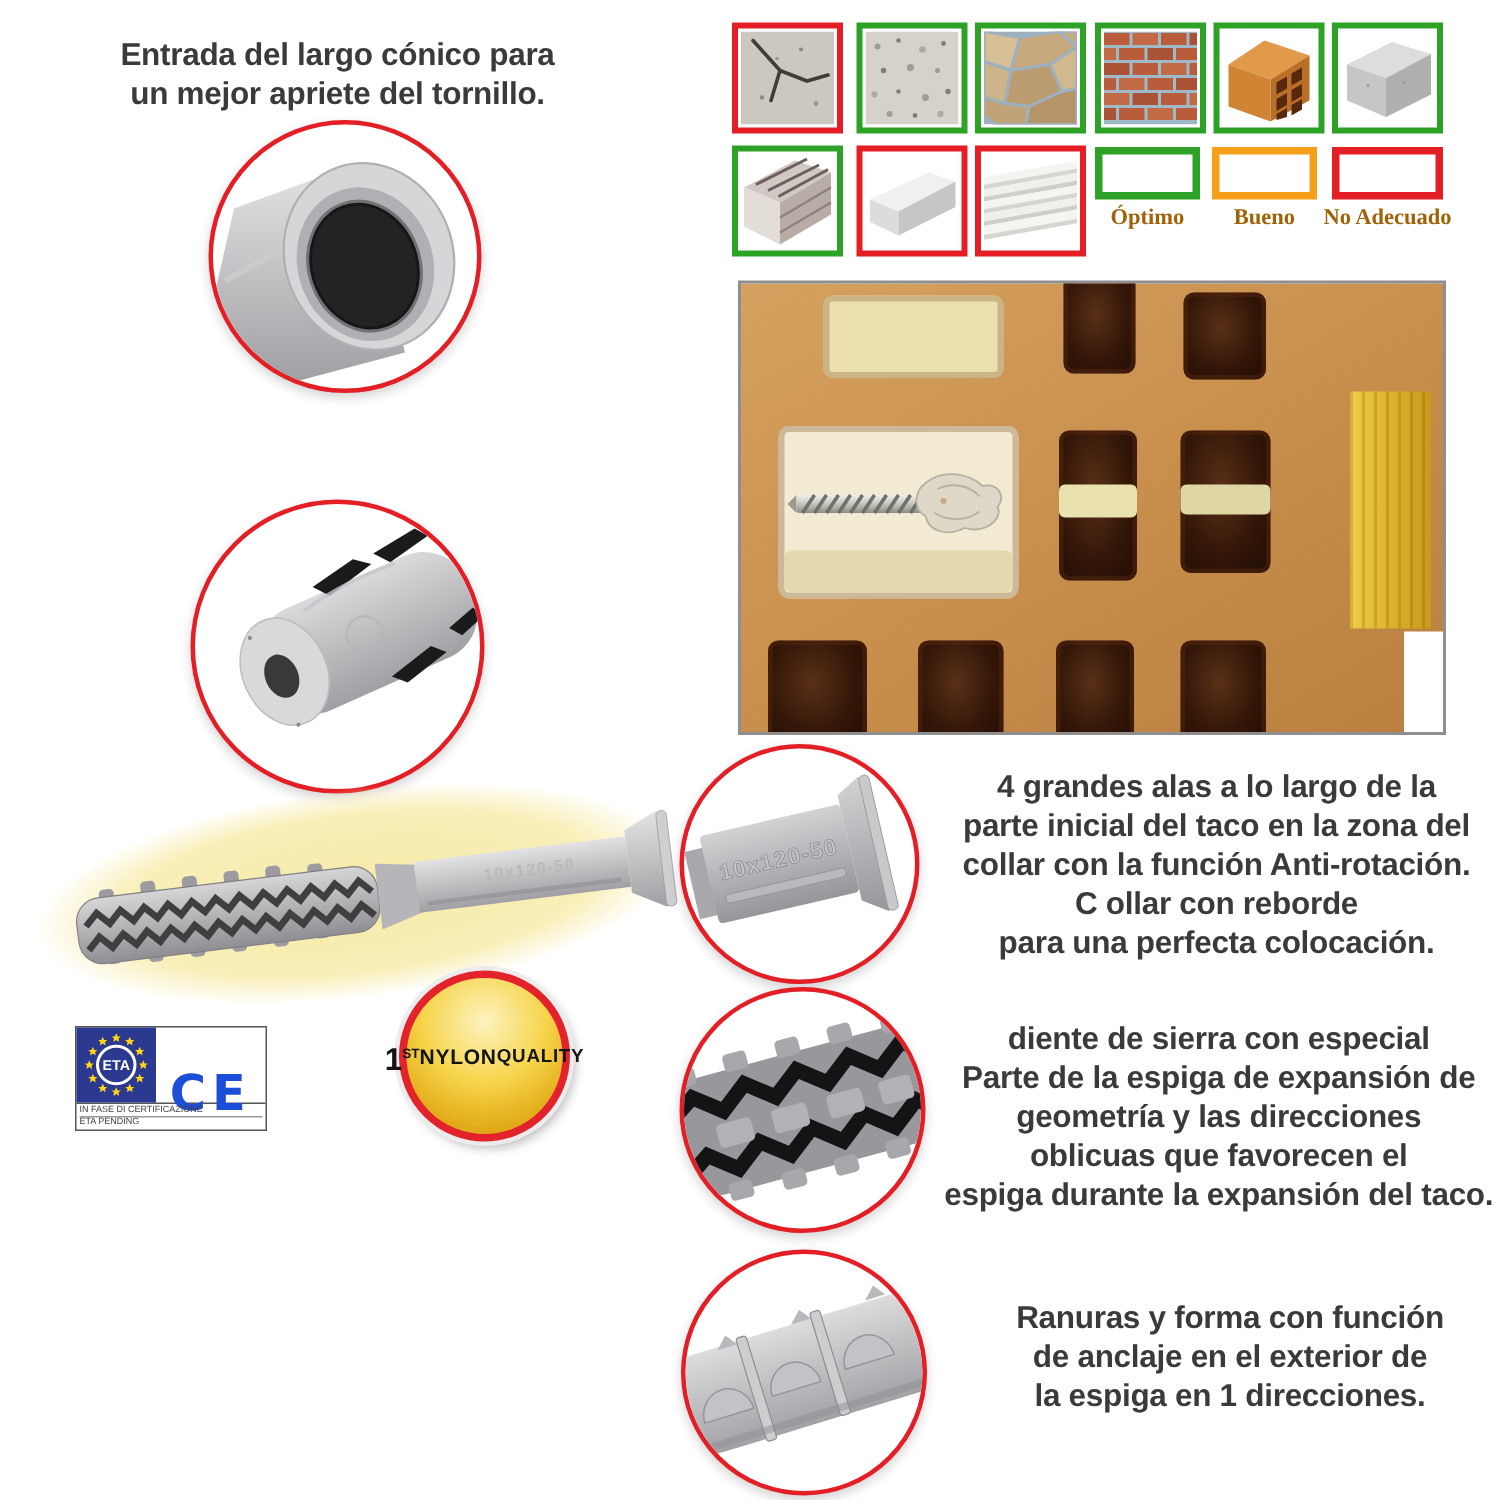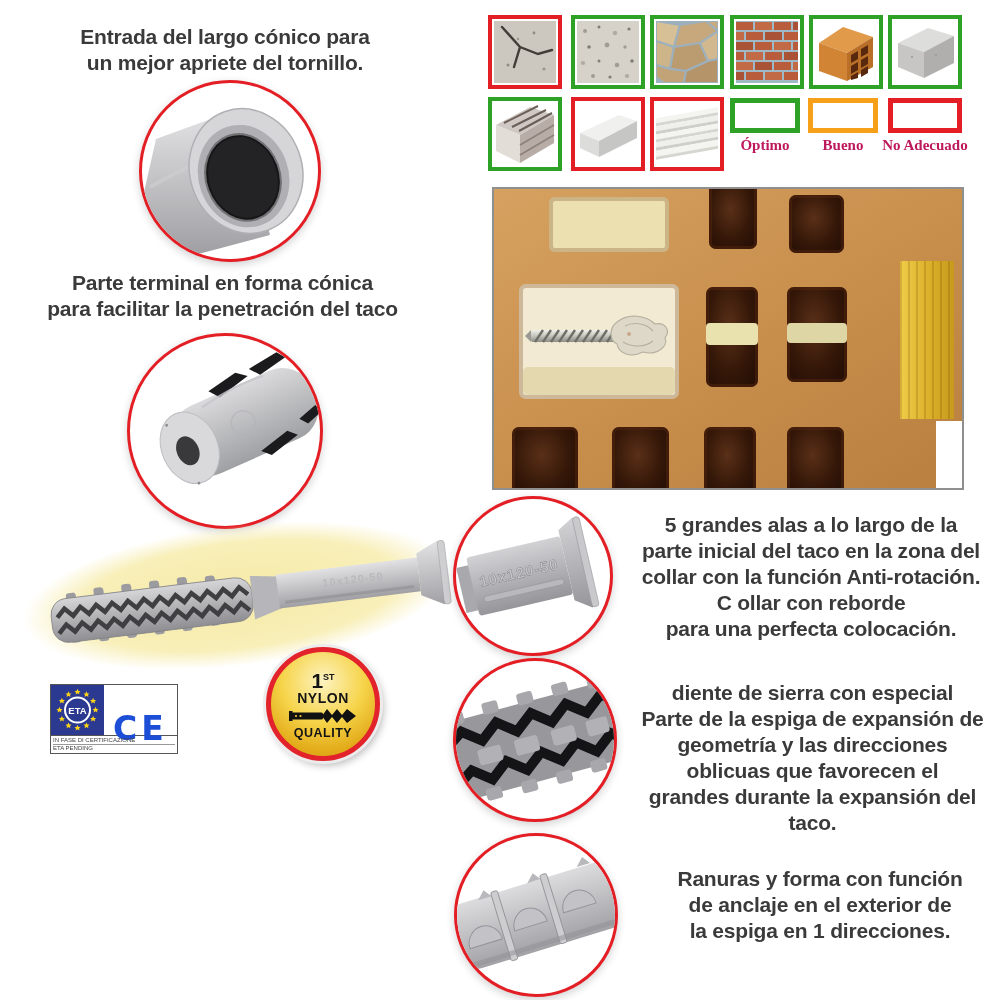--- a/index.html
+++ b/index.html
@@ -9,21 +9,21 @@
   .callout{position:absolute;text-align:center;font-weight:700;color:#3a3a3a;
            font-size:21px;line-height:26px;letter-spacing:-0.2px;}
   .detail{position:absolute;border-radius:50%;border:3px solid #e31e24;background:#fff;
           overflow:hidden;box-shadow:0 3px 8px rgba(0,0,0,.18), inset 0 0 0 2px #fff;}
   .detail svg{display:block;width:100%;height:100%;}
   .tile{position:absolute;width:74px;height:74px;box-sizing:border-box;border:4px solid #2ea227;
         background:#fff;padding:2px;}
   .tile svg{display:block;width:62px;height:62px;}
   .swatch{position:absolute;width:70px;height:35px;box-sizing:border-box;border:5px solid #2ea227;background:#fff;}
   .legend-label{position:absolute;text-align:center;font-family:"Liberation Serif","DejaVu Serif",serif;
-                font-weight:700;font-size:15px;color:#be185d;}
+                font-weight:700;font-size:15px;color:#a16207;}
   .photo{position:absolute;left:492px;top:187px;width:472px;height:303px;box-sizing:border-box;
          border:2px solid #8f8f8f;background:linear-gradient(150deg,#d6a160 0%,#c78d4b 55%,#b87f3f 100%);overflow:hidden;}
   .hole{position:absolute;border-radius:7px;
         background:radial-gradient(ellipse at 45% 40%, #5a3018 0%, #341708 55%, #200c04 100%);
         box-shadow:inset 0 0 0 3px rgba(90,40,15,.45);}
   .cream{position:absolute;border-radius:6px;background:#ece0b0;box-shadow:inset 0 0 0 4px rgba(120,70,25,.28);}
   .rod{position:absolute;left:0;right:0;background:#e9e2ae;border-radius:4px;}
   .wood{position:absolute;left:406px;top:72px;width:54px;height:158px;
         background:repeating-linear-gradient(90deg, rgba(110,75,0,.22) 0 2px, rgba(0,0,0,0) 2px 8px),
                    linear-gradient(90deg,#f0cc49,#d9ad27 60%,#c79a1d);}
@@ -32,21 +32,21 @@
   .cert-eu{width:53px;background:#2b3990;position:relative;}
   .cert-ce{flex:1;display:flex;align-items:center;justify-content:center;
            font-family:"DejaVu Sans",sans-serif;font-weight:700;font-size:33px;letter-spacing:4px;color:#1d4ed8;margin-top:37px;}
   .cert-bottom{border-top:1px solid #555;font-size:6px;line-height:7px;color:#444;padding:1px 2px;
                font-family:"Liberation Sans",sans-serif;}
   .cert-bottom .l2{border-top:1px solid #999;}
   .badge{position:absolute;left:266px;top:647px;width:114px;height:114px;border-radius:50%;
          border:5px solid #e3232b;box-sizing:border-box;
          background:radial-gradient(circle at 50% 28%, #fdf3c0 0%, #f6d44a 45%, #e2aa18 78%, #caa41a 100%);
          box-shadow:0 0 0 3px #ececec, 3px 4px 8px rgba(0,0,0,.3);
-         display:flex;flex-direction:column;align-items:center;justify-content:center;color:#141414;}
+         display:flex;flex-direction:row;align-items:center;justify-content:center;color:#141414;}
   .badge .rank{font-size:21px;font-weight:700;line-height:18px;}
   .badge .rank sup{font-size:9px;}
   .badge .nylon{font-size:14px;font-weight:700;letter-spacing:.5px;}
   .badge .quality{font-size:12.5px;font-weight:700;letter-spacing:.5px;}
   .plugwrap{position:absolute;left:22px;top:515px;width:440px;height:160px;}
 </style>
 </head>
 <body>
 
 <div class="canvas">
@@ -68,24 +68,20 @@
       <path d="M8,104 L86,62" stroke="#cdcdd0" stroke-width="4" opacity=".7" fill="none"></path>
       <g transform="rotate(-20 104 88)">
         <ellipse cx="104" cy="88" rx="56" ry="63" fill="#d6d6d9" stroke="#b0b0b4" stroke-width="1.5"></ellipse>
         <ellipse cx="100" cy="92" rx="45" ry="52" fill="#b0b0b4"></ellipse>
         <ellipse cx="99" cy="93" rx="36" ry="43" fill="#232325"></ellipse>
         <ellipse cx="99" cy="93" rx="36" ry="43" fill="none" stroke="#000" stroke-width="4" opacity=".35"></ellipse>
       </g>
     </svg>
   </div>
 
-  <div class="callout" style="left:5px;top:270px;width:435px;">
-    <div>Parte terminal en forma cónica</div>
-    <div>para facilitar la penetración del taco</div>
-  </div>
 
   <div class="detail" style="left:127px;top:333px;width:190px;height:190px;">
     <svg viewBox="0 0 190 190">
       <defs>
         <linearGradient id="tg2" x1="0" y1="0" x2="0" y2="1">
           <stop offset="0" stop-color="#dadadc"></stop>
             <stop offset="1" stop-color="#9fa0a3"></stop>
         </linearGradient>
       </defs>
       <g transform="rotate(-24 95 95)">
@@ -383,21 +379,21 @@
         <rect x="4" y="52" width="20" height="46" fill="#a9a9ad"></rect>
         <rect x="16" y="44" width="96" height="60" rx="3" fill="url(#cg)"></rect>
         <rect x="24" y="86" width="82" height="6" rx="3" fill="#b9b9bd" stroke="#8f8f93" stroke-width=".5"></rect>
         <polygon points="112,38 128,29 133,33 133,117 128,121 112,110" fill="url(#cg)"></polygon>
         <rect x="128" y="29" width="7" height="92" rx="3" fill="#c9c9cc" stroke="#9b9b9f" stroke-width=".6"></rect>
         <text x="64" y="76" font-size="15" fill="#c6c6c9" stroke="#84848a" stroke-width=".45" text-anchor="middle" font-family="Liberation Sans" font-weight="bold" letter-spacing="1">10x120-50</text>
       </g>
     </svg>
   </div>
   <div class="callout" style="left:622px;top:512px;width:378px;">
-    <div>5 grandes alas a lo largo de la</div>
+    <div>4 grandes alas a lo largo de la</div>
     <div>parte inicial  del taco en la zona del</div>
     <div>collar con la función Anti-rotación.</div>
     <div>C ollar con reborde</div>
     <div>para una perfecta colocación.</div>
   </div>
 
   <div class="detail" style="left:453px;top:658px;width:158px;height:158px;">
     <svg viewBox="0 0 158 158">
       <g transform="rotate(-15 79 79)">
         <rect x="-12" y="40" width="182" height="80" fill="#98989c"></rect>
@@ -417,21 +413,21 @@
         <rect x="96" y="74" width="24" height="16" rx="3" fill="#b2b2b6"></rect>
           <rect x="132" y="74" width="22" height="16" rx="3" fill="#b2b2b6"></rect>
       </g>
     </svg>
   </div>
   <div class="callout" style="left:625px;top:680px;width:375px;">
     <div>diente de sierra con especial</div>
     <div>Parte de la espiga de expansión de</div>
     <div>geometría y las direcciones</div>
     <div>oblicuas que favorecen el</div>
-    <div>grandes durante la expansión del taco.</div>
+    <div>espiga durante la expansión del taco.</div>
   </div>
 
   <div class="detail" style="left:454px;top:833px;width:158px;height:158px;">
     <svg viewBox="0 0 158 158">
       <defs>
         <linearGradient id="rg" x1="0" y1="0" x2="0" y2="1">
           <stop offset="0" stop-color="#dcdcde"></stop>
             <stop offset="1" stop-color="#a2a2a6"></stop>
         </linearGradient>
       </defs>

